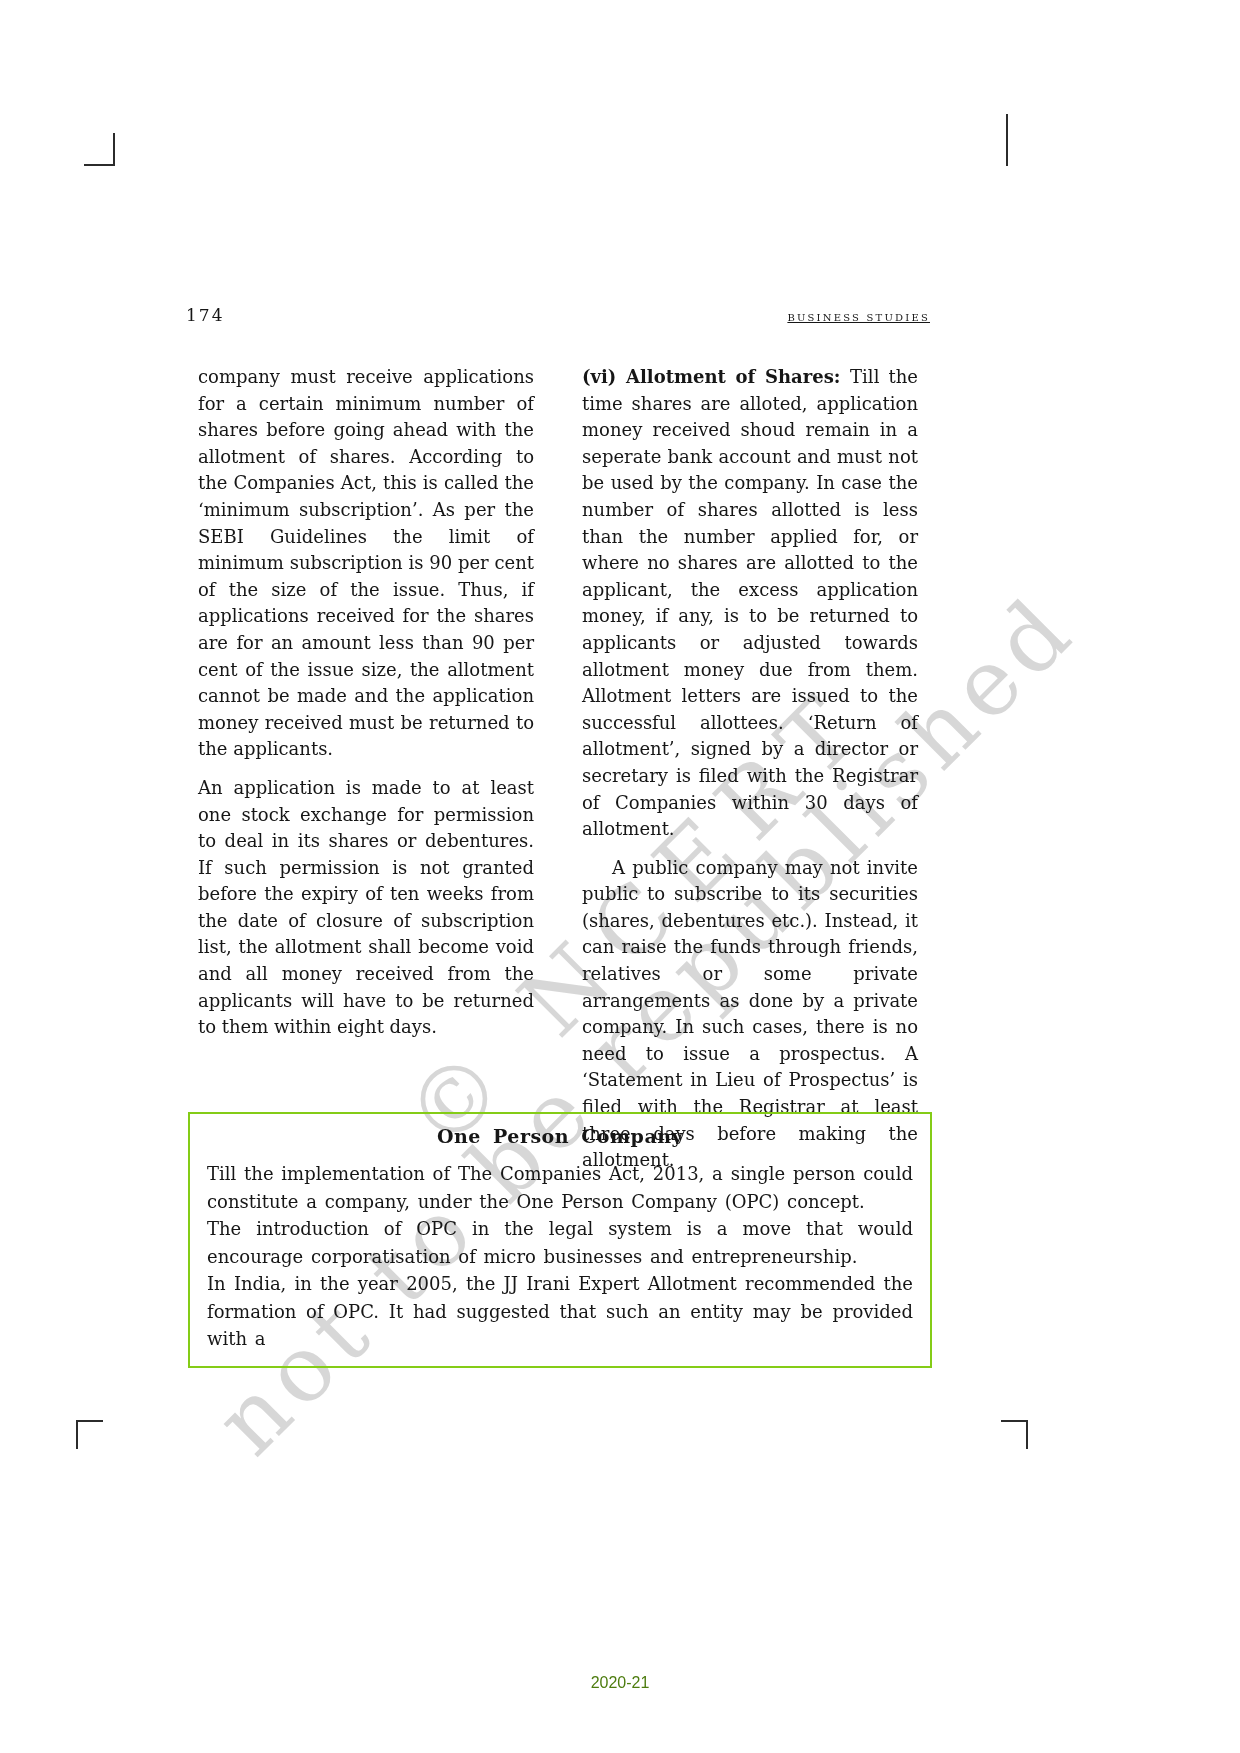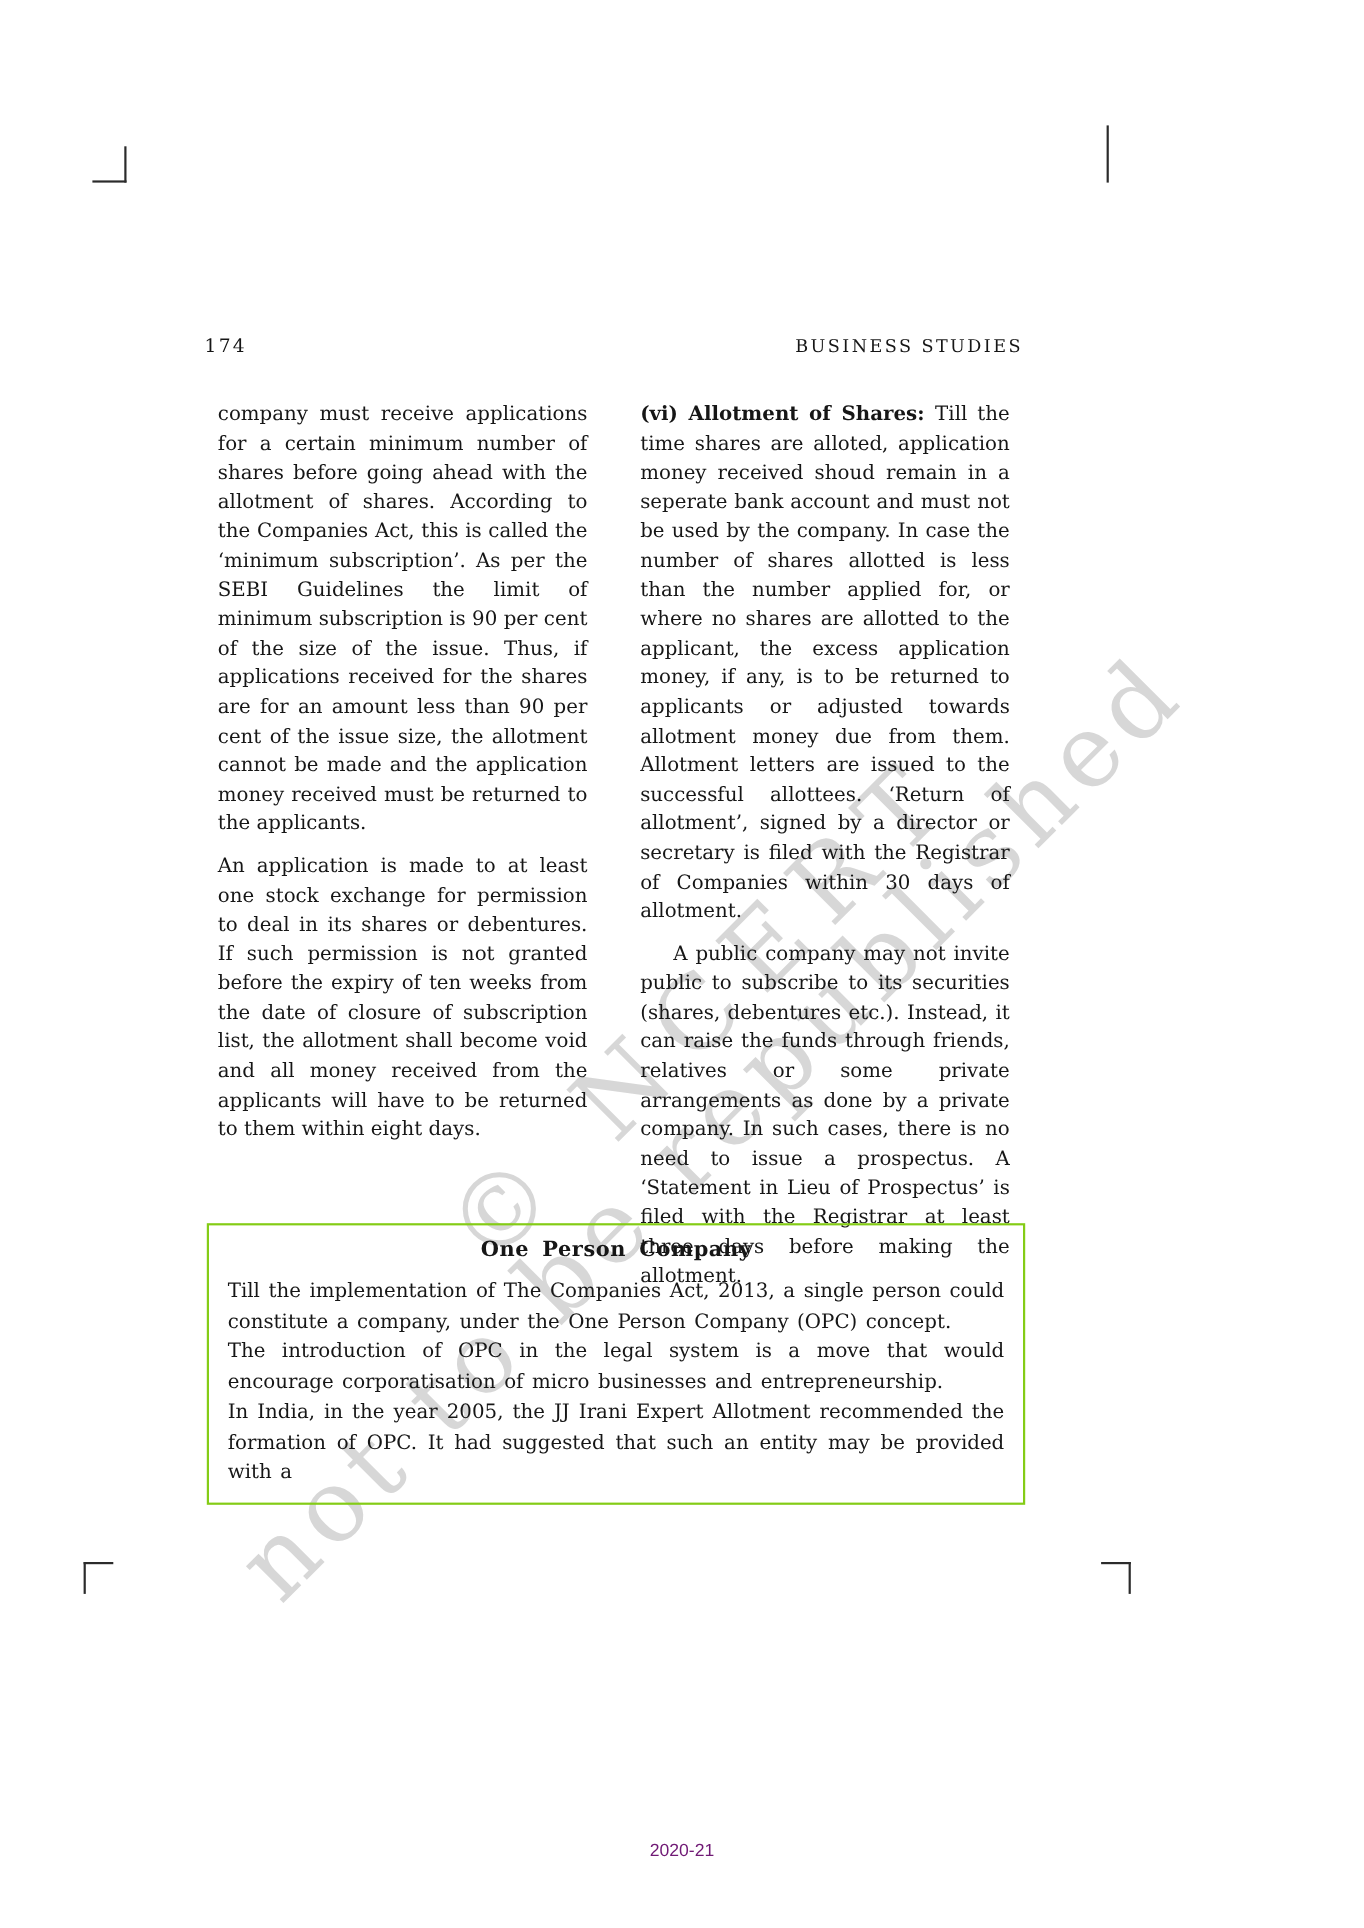--- a/index.html
+++ b/index.html
@@ -19,40 +19,40 @@
   .wm{position:absolute;z-index:0;color:rgba(130,130,130,0.32);
       font-family:"DejaVu Serif",serif;white-space:nowrap;pointer-events:none;}
   .wm1{left:385px;top:1095px;font-size:92px;letter-spacing:20px;
        transform:rotate(-45deg);transform-origin:0 0;}
   .wm2{left:195px;top:1400px;font-size:92px;letter-spacing:8px;
        transform:rotate(-45deg);transform-origin:0 0;}
   
   .hdr{position:absolute;left:186px;top:305px;width:744px;z-index:1;
        display:flex;justify-content:space-between;align-items:baseline;gap:48px;}
   .pagenum{font-size:17px;letter-spacing:2px;}
-  .running-title{font-size:16px;letter-spacing:2.2px;}
+  .running-title{font-size:10px;letter-spacing:2.2px;text-decoration:underline;}
   
   .cols{position:absolute;left:186px;top:352px;width:744px;z-index:1;
         display:flex;gap:24px;}
   .col{width:360px;font-size:18px;line-height:26.6px;text-align:justify;}
   .col p{margin:12px;}
   .b{font-weight:bold;}
   .indent{text-indent:30px;}
   
   .opc-box{position:absolute;left:188px;top:1112px;width:744px;z-index:1;
            box-sizing:border-box;border:2px solid #84cc16;
            padding:11px 17px 13px 17px;background:transparent;}
   .opc-title{text-align:center;font-weight:bold;font-size:19px;
              letter-spacing:0.5px;word-spacing:5px;margin:0 0 13px 0;}
   .opc-box p.bp{margin:0;font-size:18px;line-height:27.5px;
                 text-align:justify;word-spacing:2px;}
   
   .ftr{position:absolute;left:0;top:1674px;width:1240px;z-index:1;
        text-align:center;font-family:"Liberation Sans",sans-serif;
-       font-size:16px;color:#701a75;}
+       font-size:16px;color:#4d7c0f;}
 </style>
 </head>
 <body>
 
 <div class="page">
 
   <div class="cm cm-tl"></div>
   <div class="cm cm-tr"></div>
   <div class="cm cm-bl"></div>
   <div class="cm cm-br"></div>

